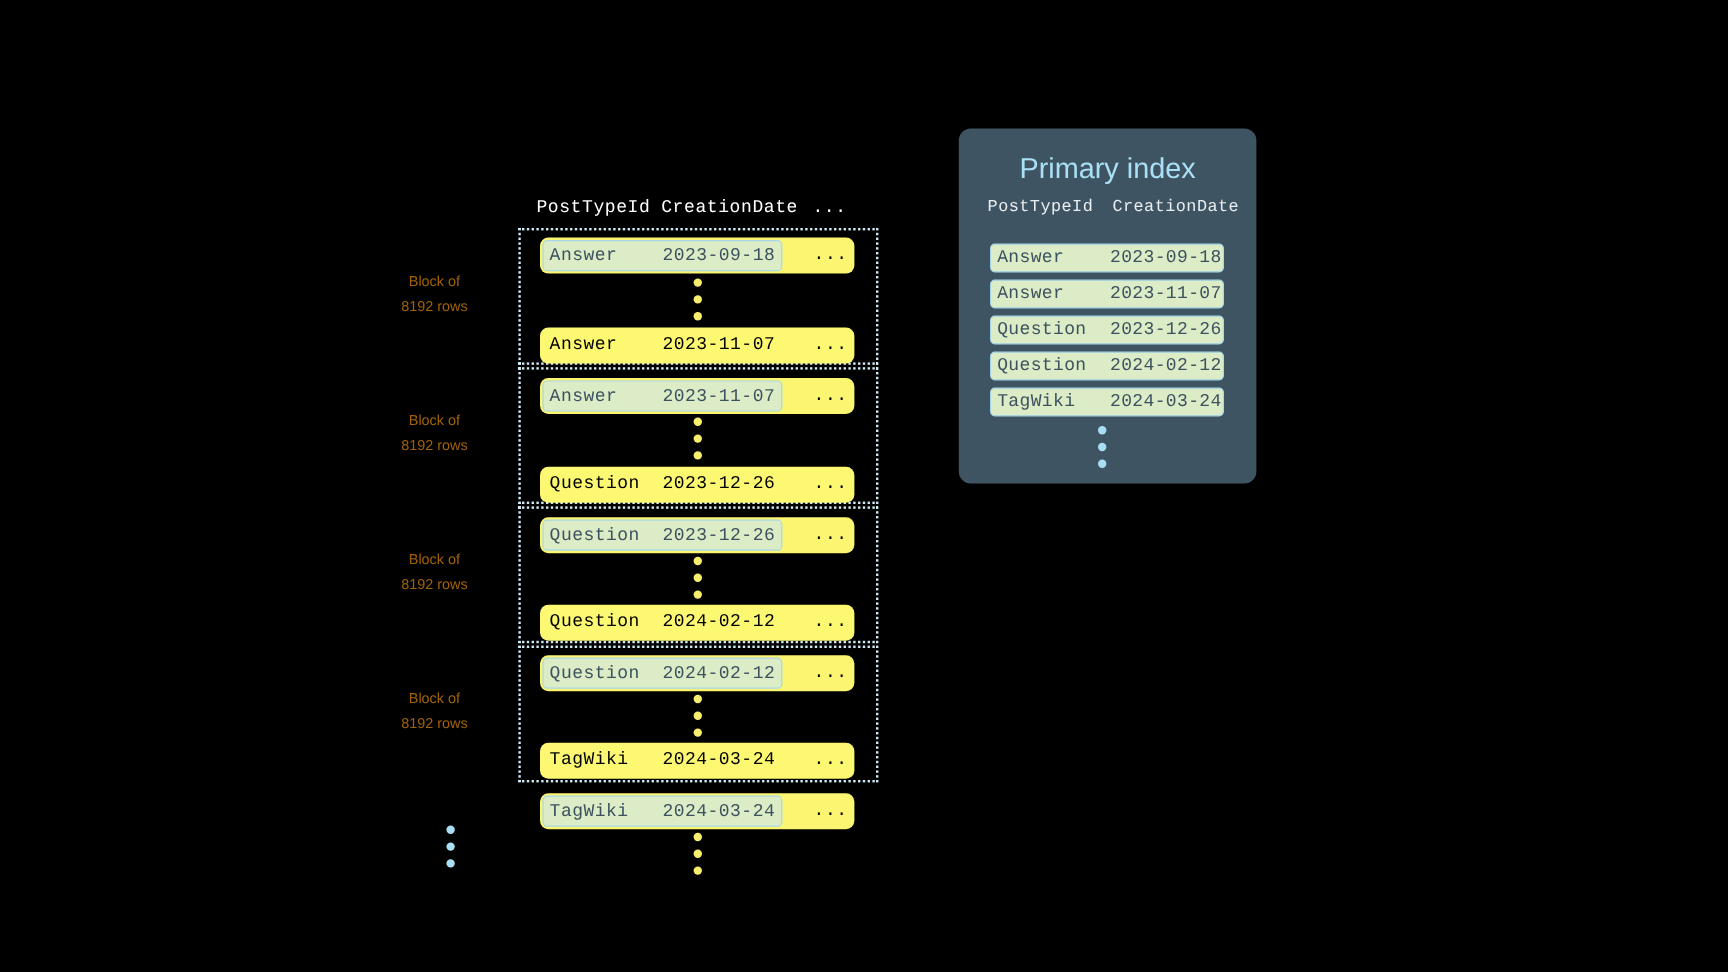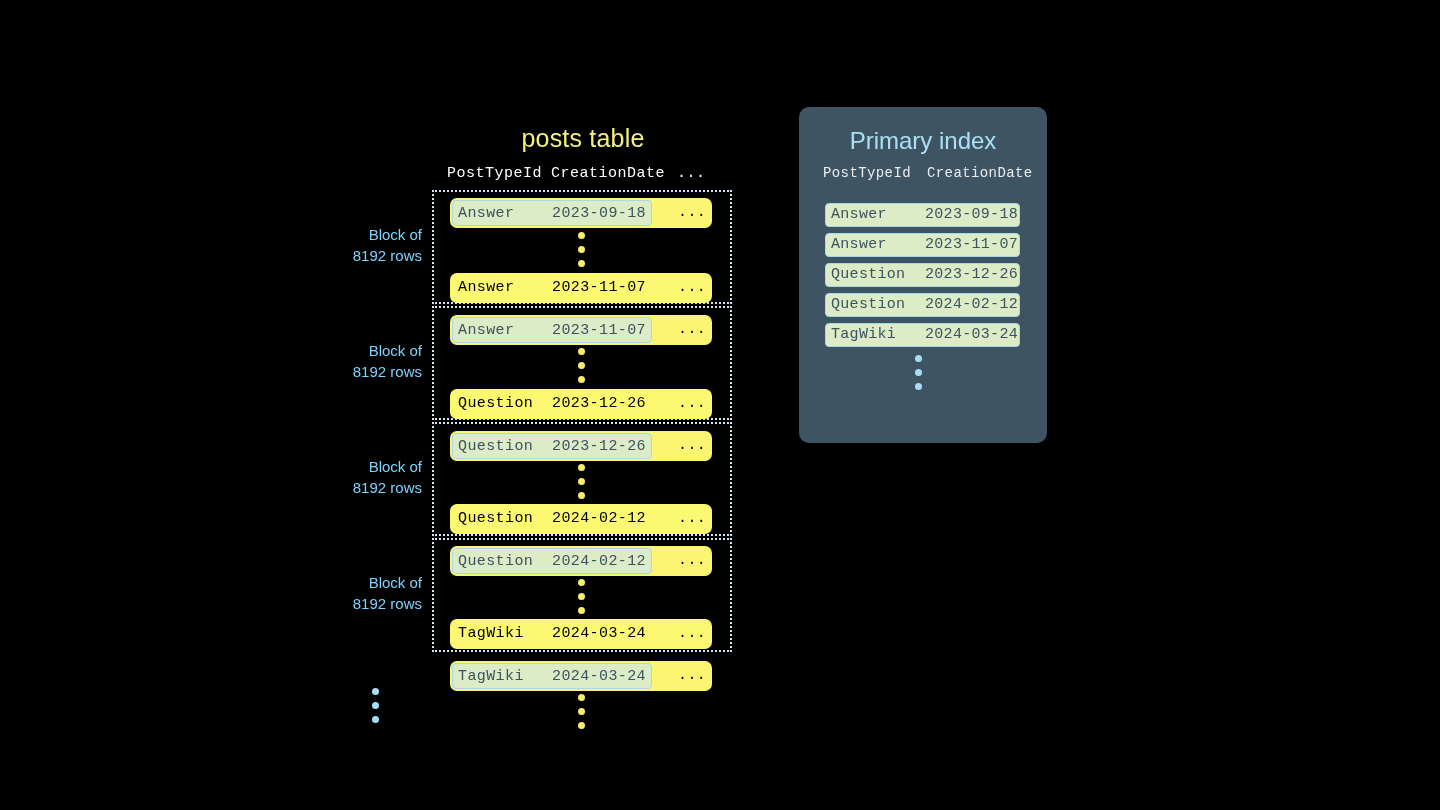--- a/index.html
+++ b/index.html
@@ -62,23 +62,23 @@
     position: absolute;
     left: 432px;
     width: 300px;
     box-sizing: border-box;
     border: 2px dotted #cfe9f5;
   }
   .block-label {
     position: absolute;
     left: 300px;
     width: 120px;
-    text-align: right;
-    color: #7dd3fc;
-    font-size: 15px;
+    text-align: center;
+    color: #a16207;
+    font-size: 12px;
     line-height: 21px;
   }
 
   
   .row {
     position: absolute;
     left: 450px;
     width: 262px;
     height: 30px;
     border-radius: 7px;
@@ -132,21 +132,21 @@
   }
   .vdots.yellow i { background: #f7ee6e; }
   .vdots.blue i   { background: #a9ddf3; }
 
   
   #primary-index-panel {
     position: absolute;
     left: 799px;
     top: 107px;
     width: 248px;
-    height: 336px;
+    height: 296px;
     background: #3f5462;
     border-radius: 10px;
   }
   #primary-index-title {
     position: absolute;
     left: 0; top: 18px;
     width: 248px;
     text-align: center;
     color: #a9e0f5;
     font-size: 24px;
@@ -187,21 +187,20 @@
     color: #3d5260;
   }
   .idx-text.c-ptid { left: 5px; }
   .idx-text.c-cd   { left: 99px; }
 </style>
 </head>
 <body>
 
 <div id="posts-table-group">
 
-  <div id="posts-table-title">posts table</div>
 
   <div id="posts-col-headers" class="mono">
     <span class="ch-ptid">PostTypeId</span>
     <span class="ch-cd">CreationDate</span>
     <span class="ch-el">...</span>
   </div>
 
   <div class="block" style="top:190px; height:114px;">
     <div class="block-label" style="top:32px; left:-132px;">
       <div>Block of</div>

